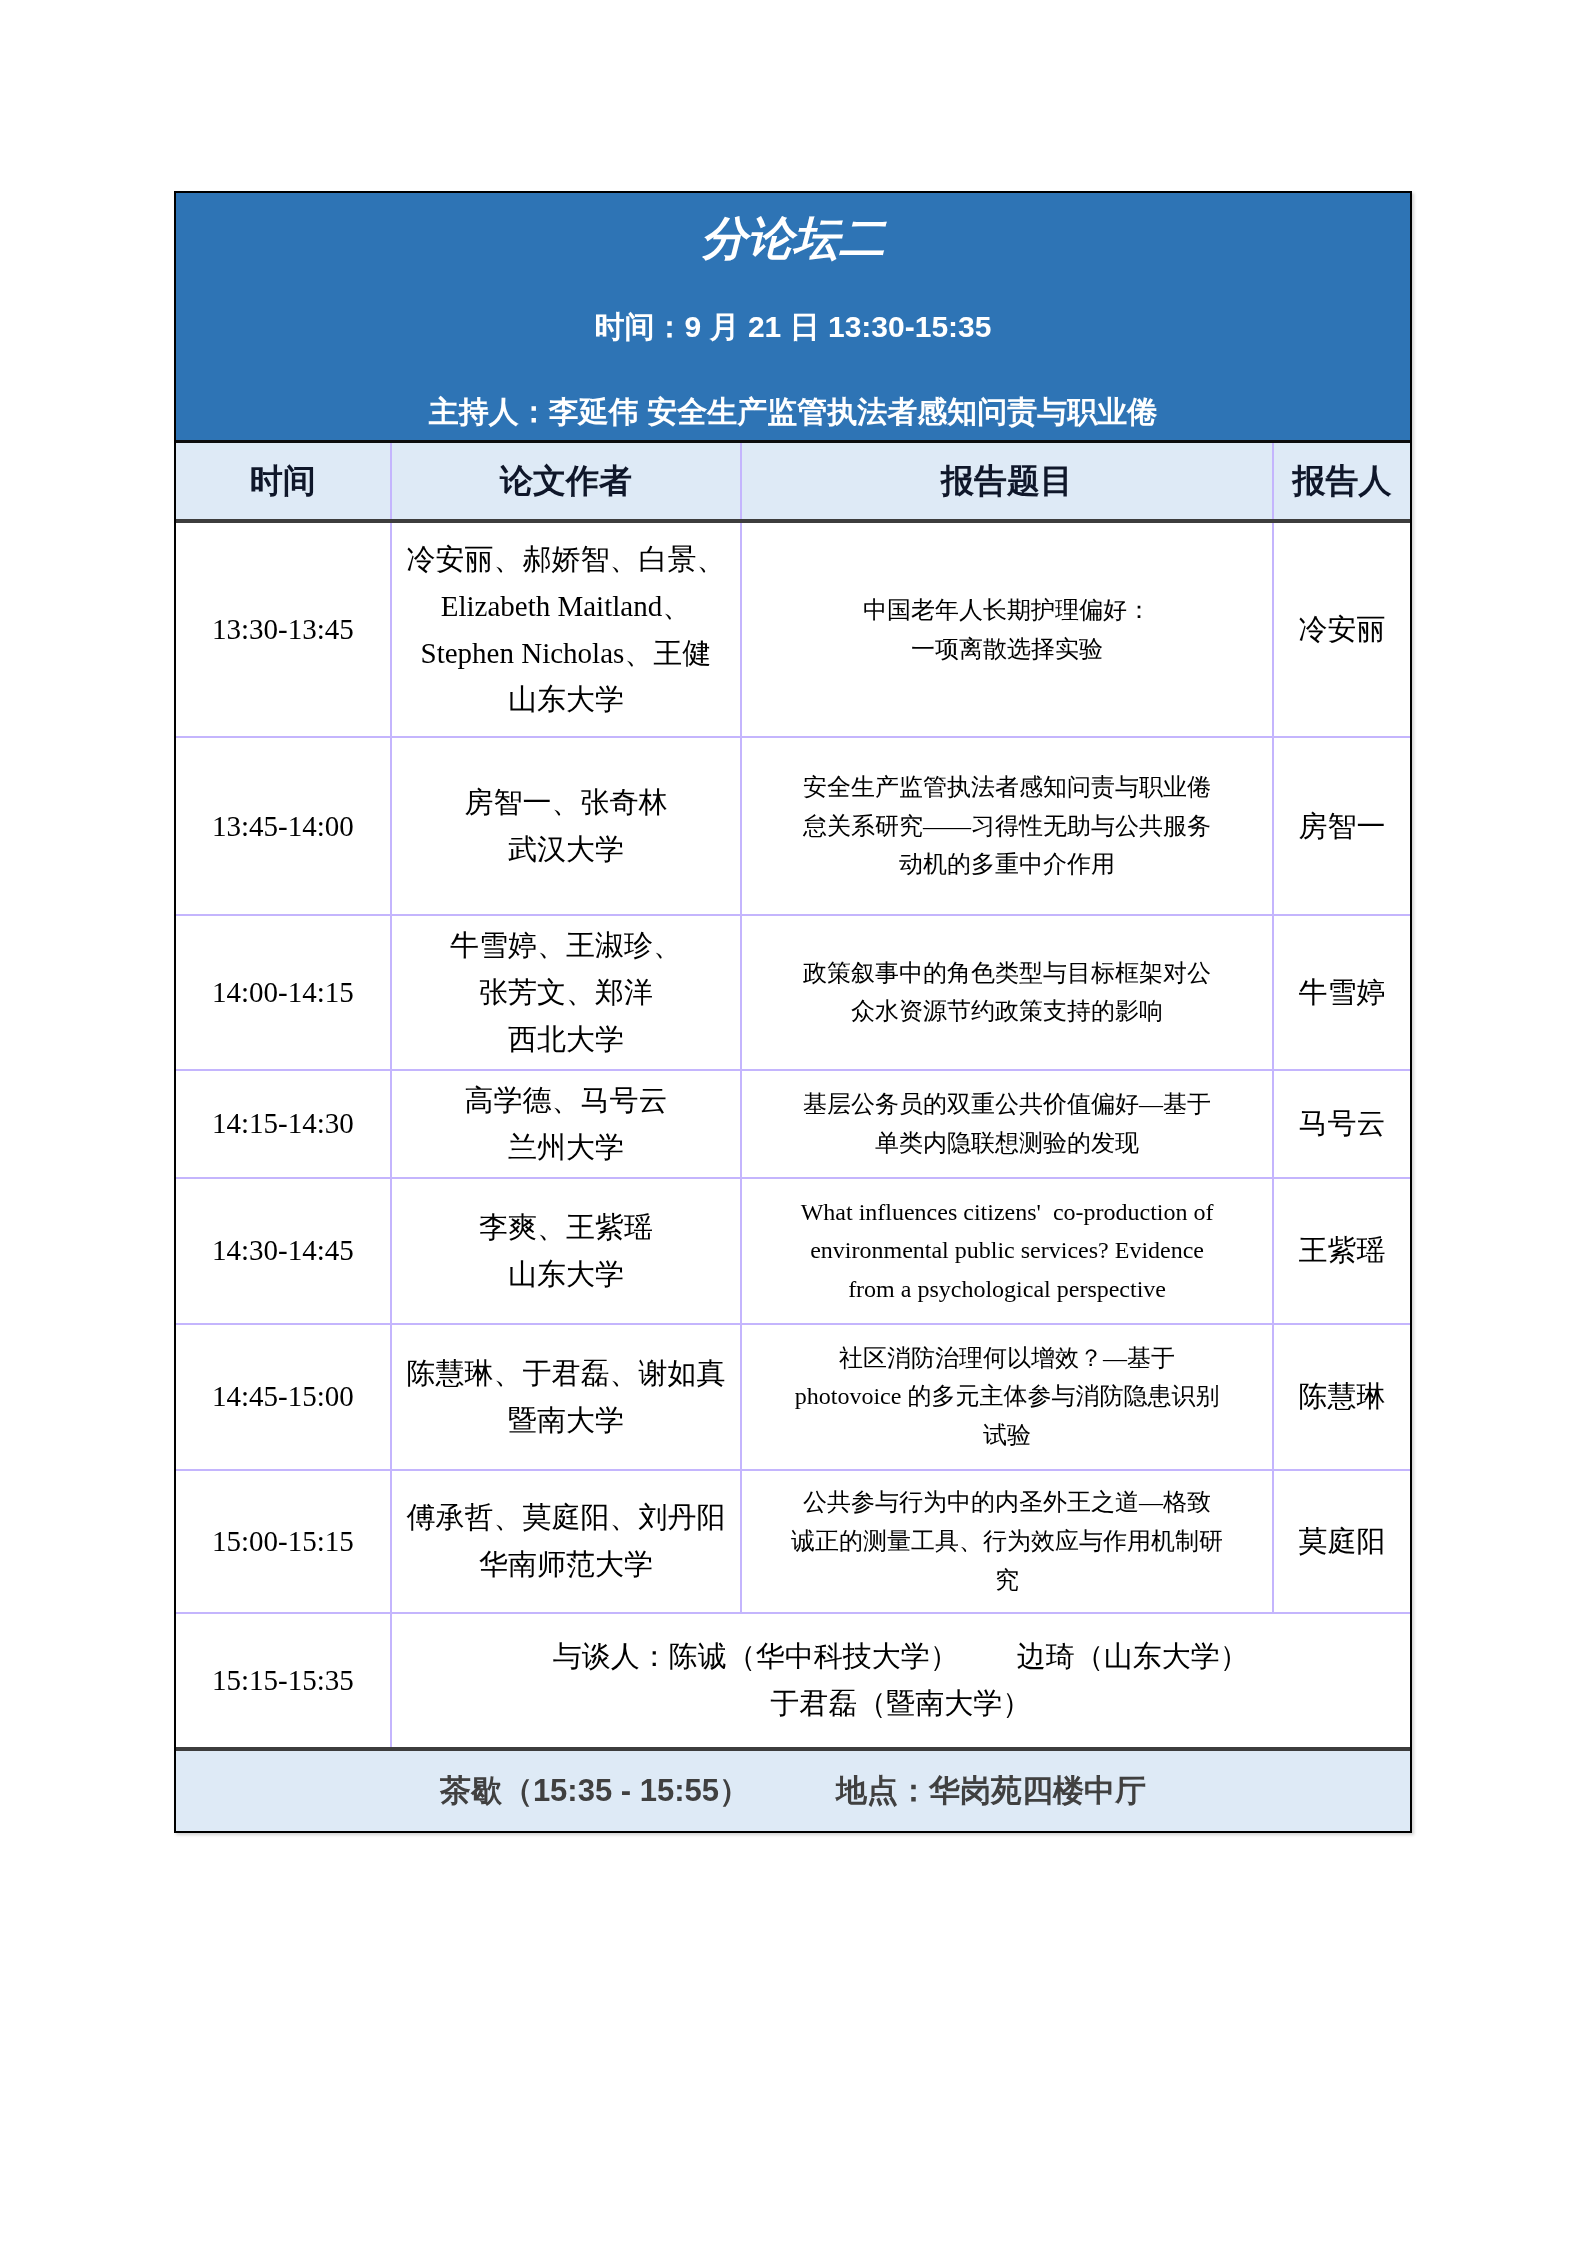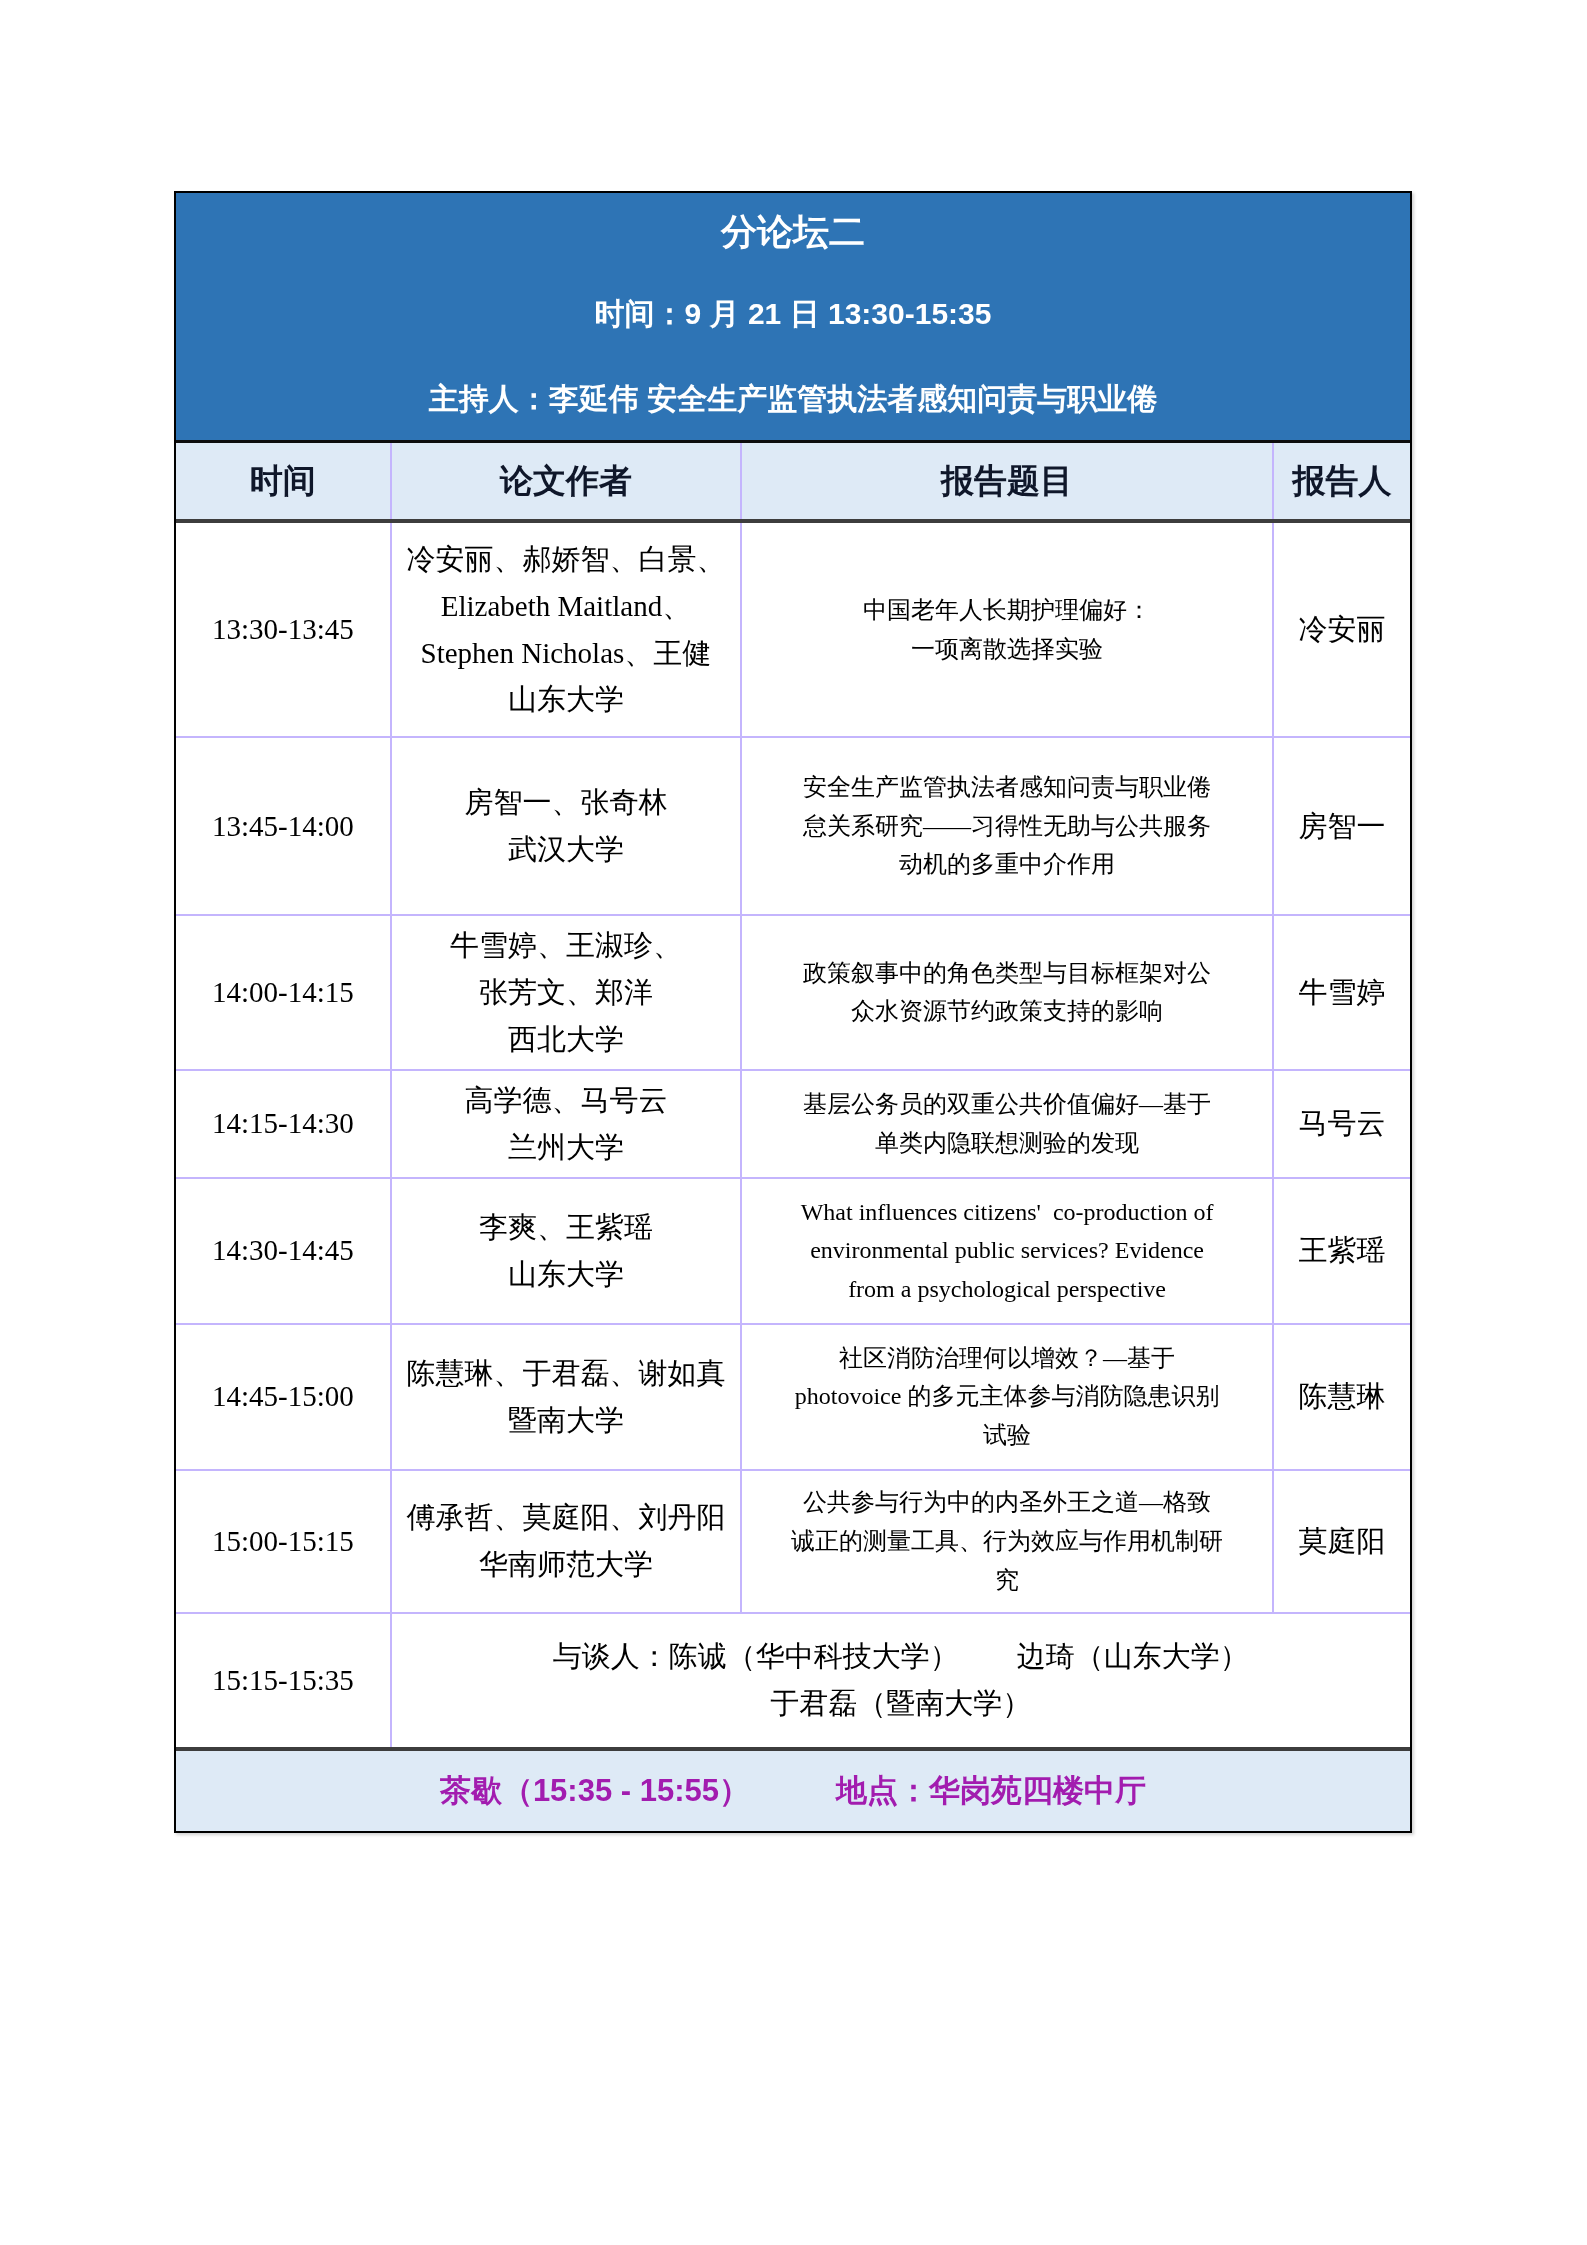--- a/index.html
+++ b/index.html
@@ -23,22 +23,23 @@
   .banner{
     height:250px;
     border-bottom:3px solid #0d0d0d;
     text-align:center;
     color:#fff;
     font-weight:bold;
     box-sizing:border-box;
     padding-top:16px;
   }
   .banner-title{
-    font-size:36px;
+    font-size:46px;
     line-height:1.3;
+    font-style:italic;
   }
   .banner-line{
     font-size:30px;
     line-height:1.3;
   }
   .banner-line.time{margin-top:38px;}
   .banner-line.host{margin-top:46px;}
   
   table.schedule{
     width:100%;
@@ -91,21 +92,21 @@
   .footer{
     border-top:4px solid #3d3d3d;
     background:#DEEAF6;
     height:84px;
     box-sizing:border-box;
     display:flex;
     align-items:center;
     justify-content:center;
     font-size:31px;
     font-weight:bold;
-    color:#a21caf;
+    color:#404040;
     white-space:pre-wrap;
   }
 </style>
 </head>
 <body>
 
 <div class="panel">
 
   <div class="banner" style="background:#2E74B5;">
     <div class="banner-title">分论坛二</div>

